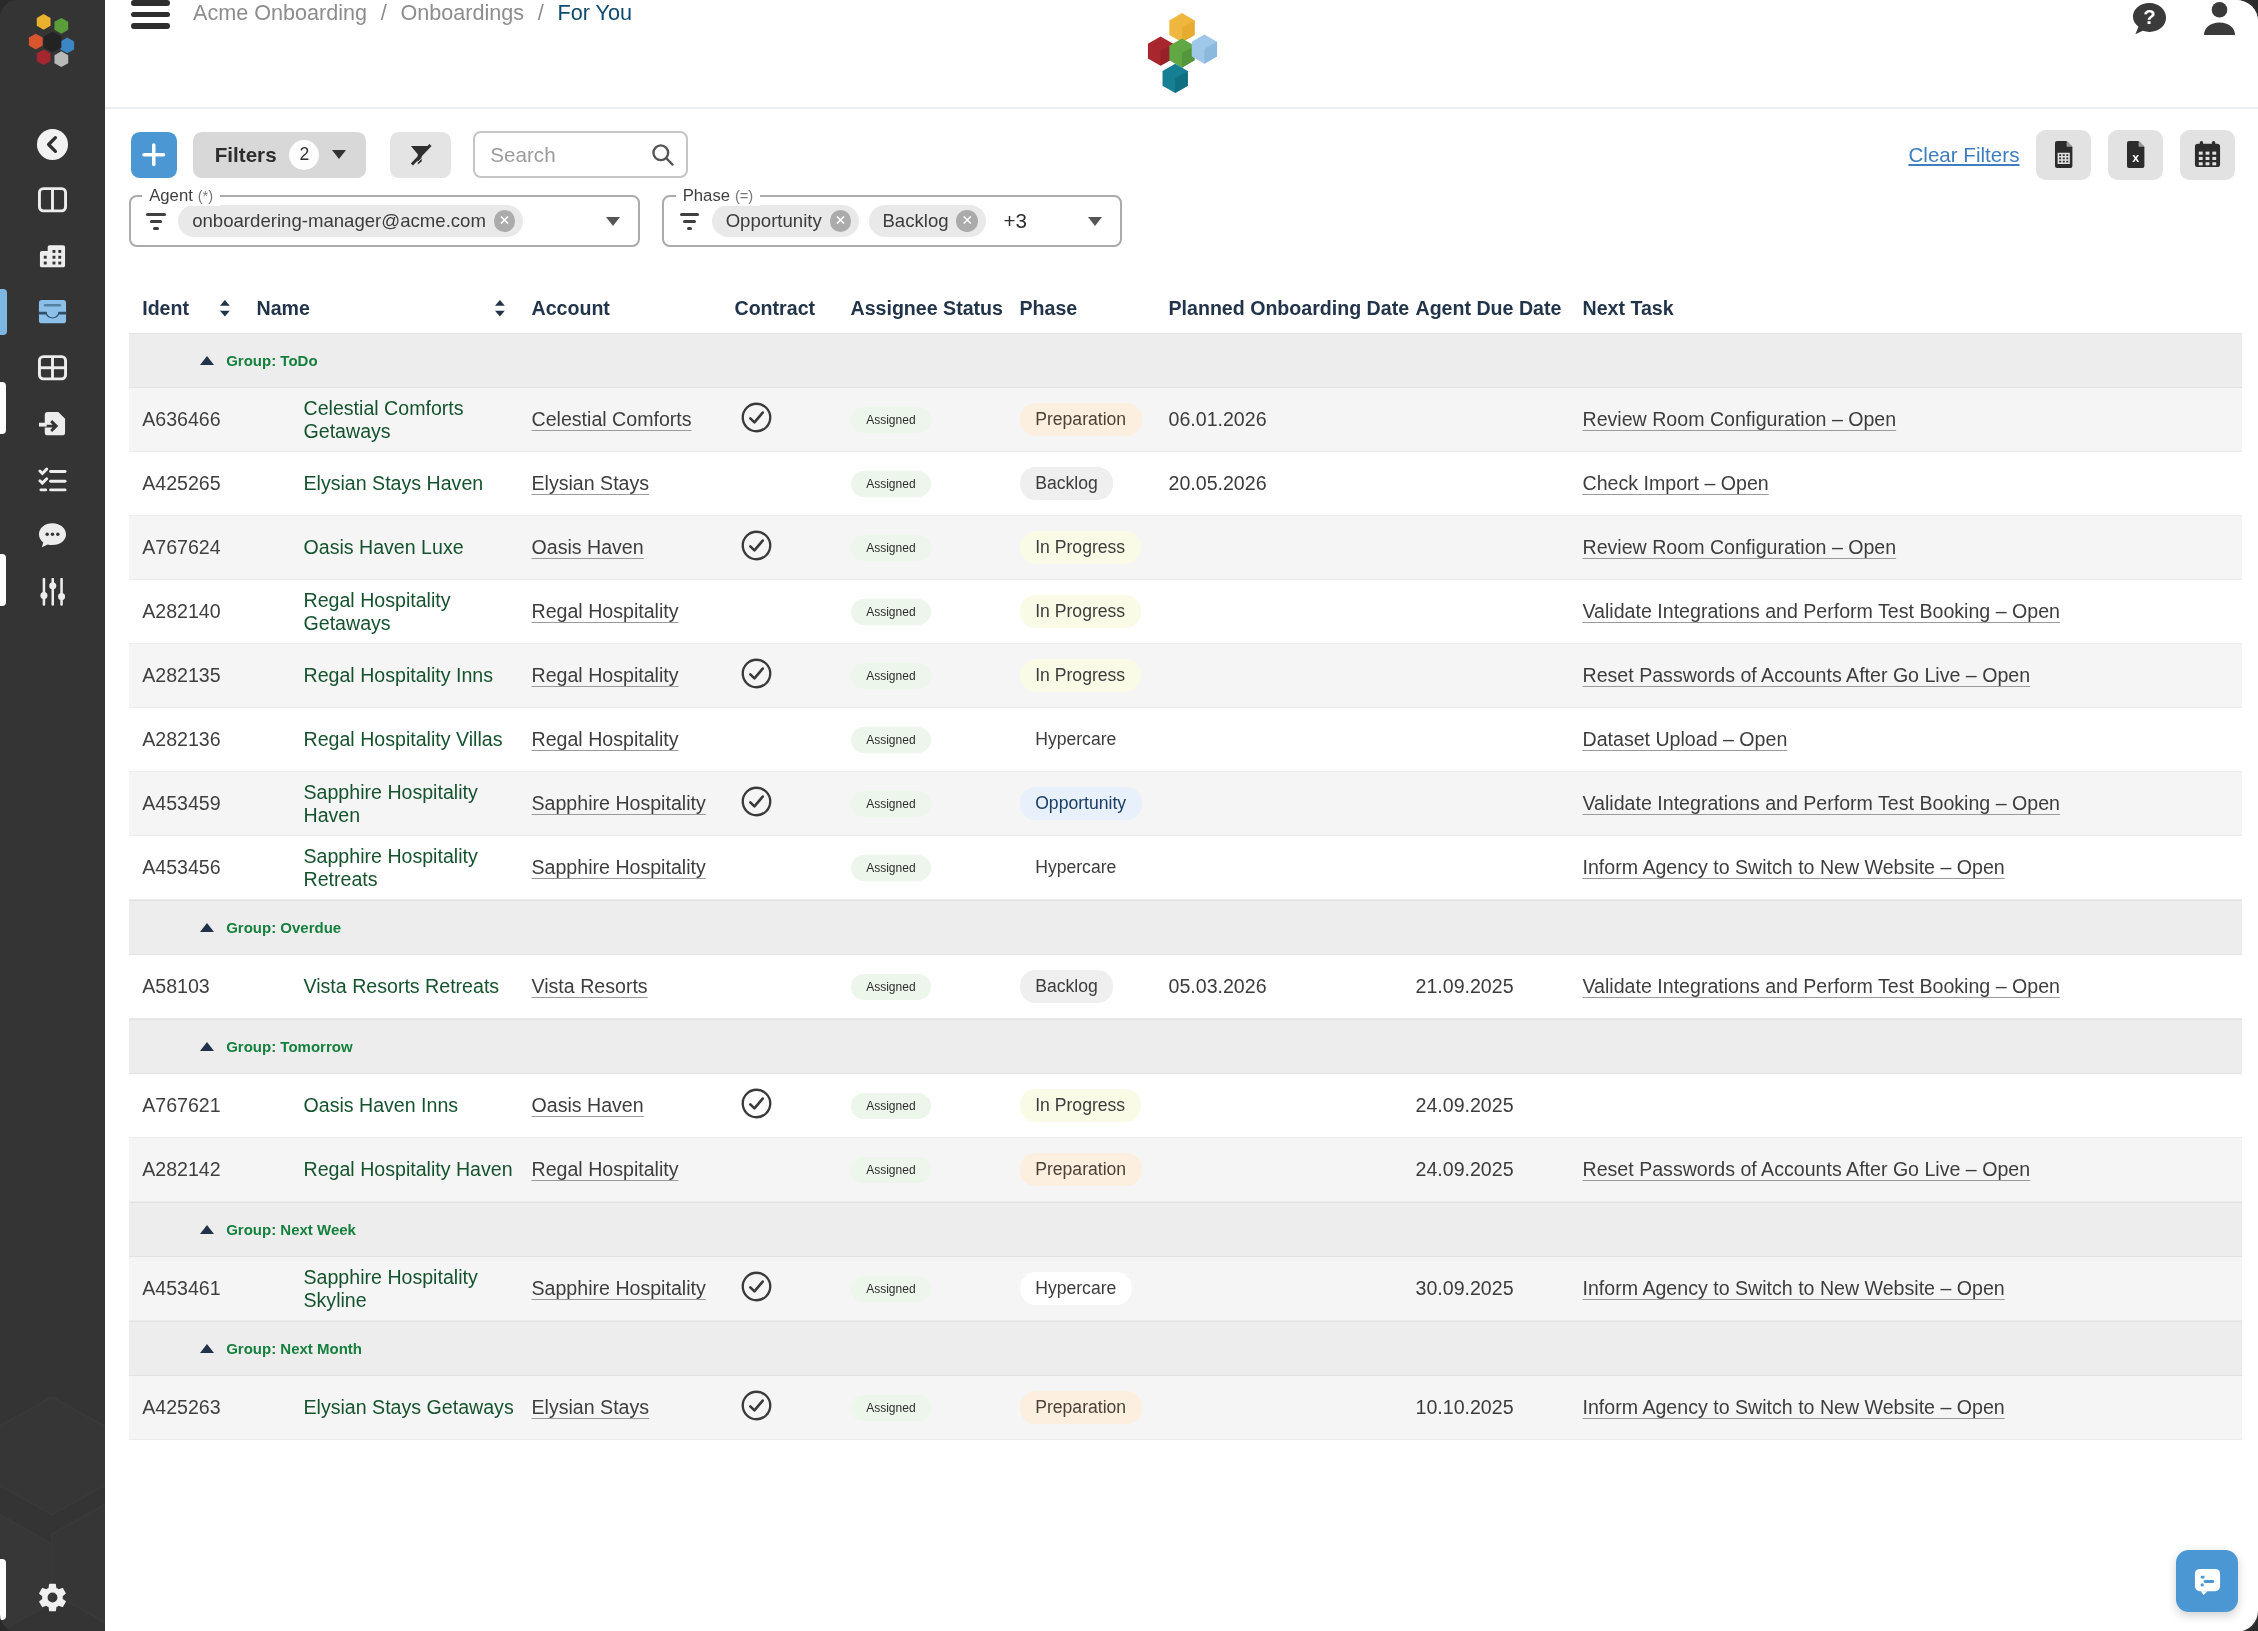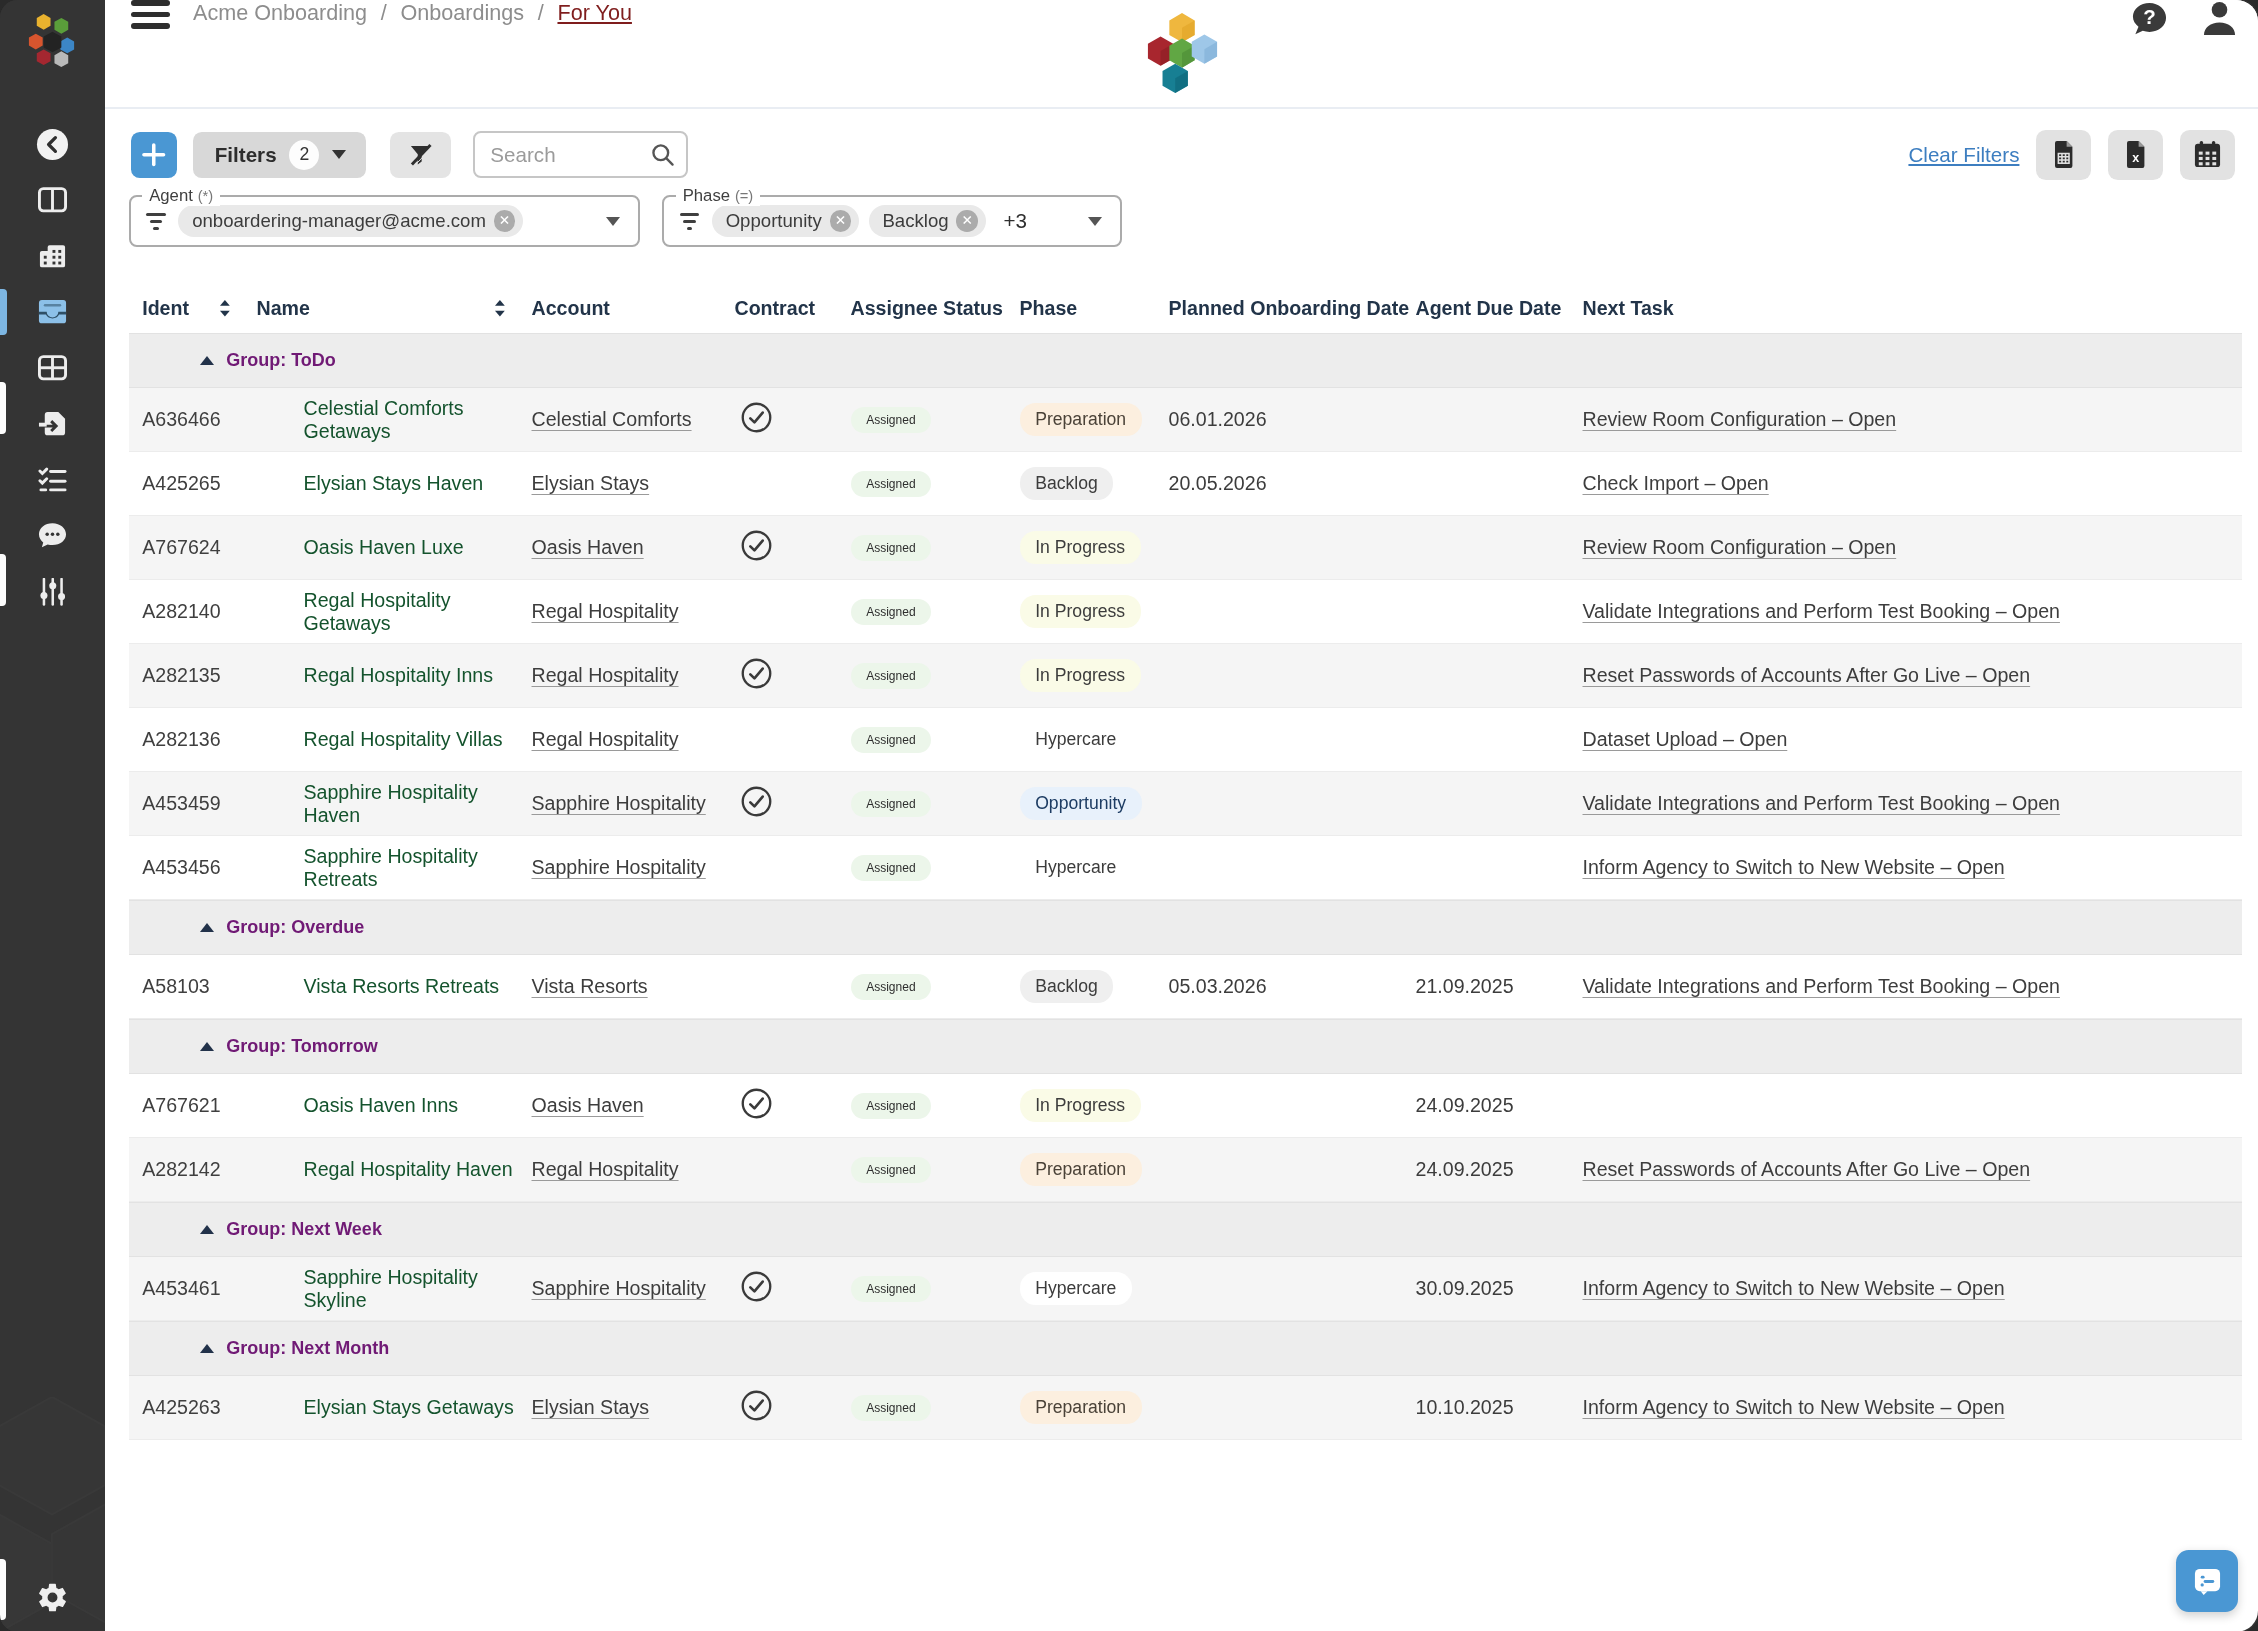--- a/index.html
+++ b/index.html
@@ -25,21 +25,21 @@
 
   
   .main { position:absolute; left:105px; top:0; width:2153px; height:1632px; background:#ffffff; border-radius:0 21.6px 21.6px 0; overflow:hidden; }
 
   
   .topbar { position:relative; height:109px; display:flex; align-items:flex-start; padding:0 19.6px 0 25.5px; border-bottom:2px solid #e9edf3; background:#fff; }
   .hamburger { width:39px; height:29px; display:flex; flex-direction:column; justify-content:space-between; cursor:pointer; flex:0 0 auto; }
   .hamburger span { display:block; height:5.9px; background:#2e2e2e; border-radius:2.9px; }
   .breadcrumb { display:flex; align-items:center; gap:13.7px; margin-left:23.5px; font-size:21.6px; color:#8d8d8d; white-space:nowrap; }
   .breadcrumb .sep { color:#8d8d8d; }
-  .breadcrumb .current { color:#7f1d1d;text-decoration:underline; }
+  .breadcrumb .current { color:#0c4a6e; }
   .crumb { cursor:pointer; }
   .center-logo { position:absolute; left:50%; top:7.8px; transform:translateX(-50%); }
   .top-actions { margin-left:auto; display:flex; align-items:center; gap:31px; }
   .icon-btn { background:none; border:none; cursor:pointer; padding:0; display:flex; align-items:center; }
 
   
   .toolbar { margin-top:21.6px; padding:0 23.5px 0 25.5px; display:flex; align-items:center; height:48px; }
   .add-btn { width:46px; height:46px; background:var(--accent,#4a97d3); border:none; border-radius:8.8px; color:#fff; cursor:pointer; display:flex; align-items:center; justify-content:center; flex:0 0 auto; }
   .filters-btn { margin-left:16.7px; height:46px; padding:0 19.6px 0 21.6px; background:#d8d8d8; border:none; border-radius:8.8px; display:flex; align-items:center; gap:12.7px; cursor:pointer; font-family:inherit; }
   .filters-btn .lbl { font-size:20.6px; font-weight:bold; color:#2d2d2d; }
@@ -72,21 +72,21 @@
   
   .tablewrap { margin:37px 15.7px 0 23.5px; }
   .trow { display:grid; grid-template-columns:128px 275px 203px 116px 169px 149px 247px 167px minmax(0,1fr); align-items:center; }
   .thead { height:49px; font-weight:bold; font-size:19.6px; color:#223449; }
   .thead .hc { display:flex; align-items:center; }
   .thead .hc.sortable { justify-content:space-between; padding-right:25.5px; cursor:pointer; }
   .thead .hc:first-child { padding-left:13.7px; }
   .sorticon svg { display:block; }
   .grow { height:55px; background:#ededed; border-top:1px solid #e2e2e2; border-bottom:1px solid #e2e2e2; display:flex; align-items:center; padding-left:71px; cursor:pointer; }
   .tri-up { width:0; height:0; border-left:7.8px solid transparent; border-right:7.8px solid transparent; border-bottom:9.8px solid #22324a; margin-right:12.7px; }
-  .g-label { font-size:18px; font-weight:bold; color:#701a75; }
+  .g-label { font-size:15px; font-weight:bold; color:#15803d; }
   .drow { height:64px; border-bottom:1px solid #ececec; font-size:19.6px; background:#fff; cursor:pointer; }
   .drow.odd { background:#f5f5f5; }
   .c-ident { padding-left:13.7px; color:#3f3f3f; }
   .c-name { color:#14532d;margin-left:47px; }
   a.cell-link { color:#3d3d3d; text-decoration:underline; text-decoration-color:#9a9a9a; text-underline-offset:3.9px; cursor:pointer; }
   .c-contract { padding-left:5.9px; }
   .chip-assignee { display:inline-block; background:var(--assignee,#ecf6ea); border-radius:15.7px; padding:5.9px 15.7px; font-size:12px; color:#2e2e2e; }
   .chip-phase { display:inline-block; border-radius:15.7px; padding:5.9px 15.7px; font-size:17.6px; }
   .c-planned,.c-due { color:#3c3c3c; }
 

